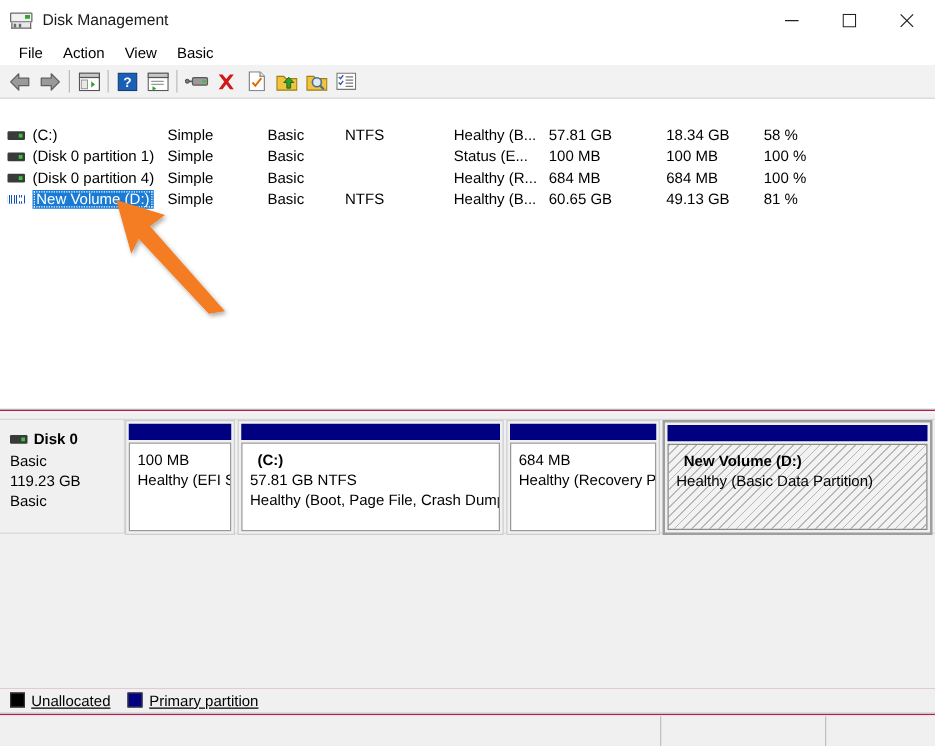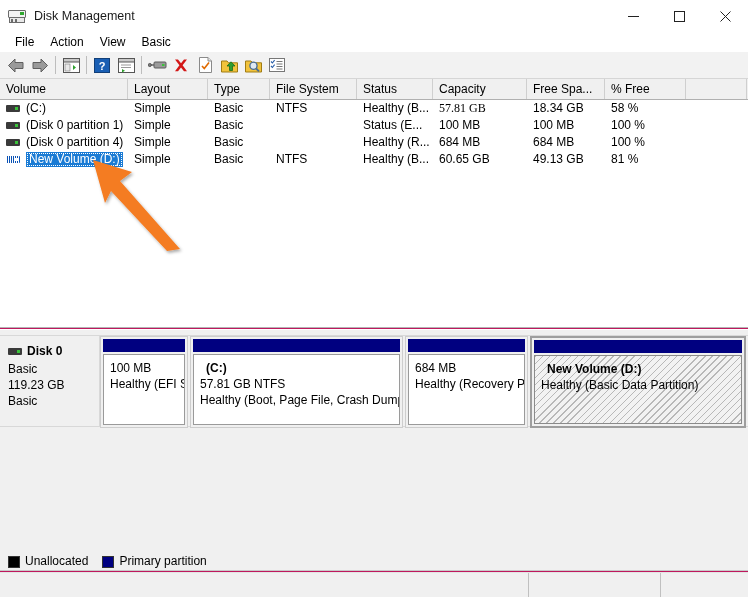--- a/index.html
+++ b/index.html
@@ -268,23 +268,23 @@
   
   .legend {
     position: absolute; left: 0; top: 551px;
     width: 748px; height: 20px;
     background: #f0f0f0;
     display: flex; align-items: center;
     padding-left: 8px;
     border-bottom: 1px solid #c8c8c8;
   }
   .legend-item {
-    display: flex; align-items: flex-end;
+    display: flex; align-items: flex-start;
     margin-right: 14px;
-    font-size: 12px; color: #000;
+    font-size: 12px; color: #000; text-decoration: underline;
   }
   .legend-sw {
     width: 12px; height: 12px;
     margin-right: 5px;
     border: 1px solid #333;
   }
 
   
   .statusbar {
     position: absolute; left: 0; top: 572px;
@@ -426,45 +426,34 @@
         <path d="M2 8 L3.4 9.5 L5.6 6.7" fill="none" stroke="#2a5fa8" stroke-width="1.1"></path>
         <line x1="7.5" y1="3.5" x2="13.5" y2="3.5" stroke="#777" stroke-width="1"></line>
         <line x1="7.5" y1="6" x2="13.5" y2="6" stroke="#777" stroke-width="1"></line>
         <line x1="7.5" y1="8.5" x2="13.5" y2="8.5" stroke="#777" stroke-width="1"></line>
         <line x1="7.5" y1="11" x2="13.5" y2="11" stroke="#777" stroke-width="1"></line>
       </svg>
     </div>
   </div>
 
   <div class="listview">
-    <div class="lv-header" id="lv-header">
-        <div class="lv-th" style="width: 128px;">Volume</div>
-        <div class="lv-th" style="width: 80px;">Layout</div>
-        <div class="lv-th" style="width: 62px;">Type</div>
-        <div class="lv-th" style="width: 87px;">File System</div>
-        <div class="lv-th" style="width: 76px;">Status</div>
-        <div class="lv-th" style="width: 94px;">Capacity</div>
-        <div class="lv-th" style="width: 78px;">Free Spa...</div>
-        <div class="lv-th" style="width: 81px;">% Free</div>
-        <div class="lv-th" style="width: 61px;"></div>
-      </div>
     <div class="lv-body" id="lv-body">
         <div class="lv-row">
           <div class="lv-cell vol-cell" style="width: 128px;">
             <span class="vol-icon">
               <span class="vi-body"></span>
               <span class="vi-led"></span>
             </span>
             <span class="vol-label">(C:)</span>
           </div>
           <div class="lv-cell" style="width: 80px;">Simple</div>
           <div class="lv-cell" style="width: 62px;">Basic</div>
           <div class="lv-cell" style="width: 87px;">NTFS</div>
           <div class="lv-cell" style="width: 76px;">Healthy (B...</div>
-          <div class="lv-cell" style="width: 94px; font-family: Liberation Serif, serif;">57.81 GB</div>
+          <div class="lv-cell" style="width: 94px;">57.81 GB</div>
           <div class="lv-cell" style="width: 78px;">18.34 GB</div>
           <div class="lv-cell" style="width: 81px;">58 %</div>
         </div>
         <div class="lv-row">
           <div class="lv-cell vol-cell" style="width: 128px;">
             <span class="vol-icon">
               <span class="vi-body"></span>
               <span class="vi-led"></span>
             </span>
             <span class="vol-label">(Disk 0 partition 1)</span>

